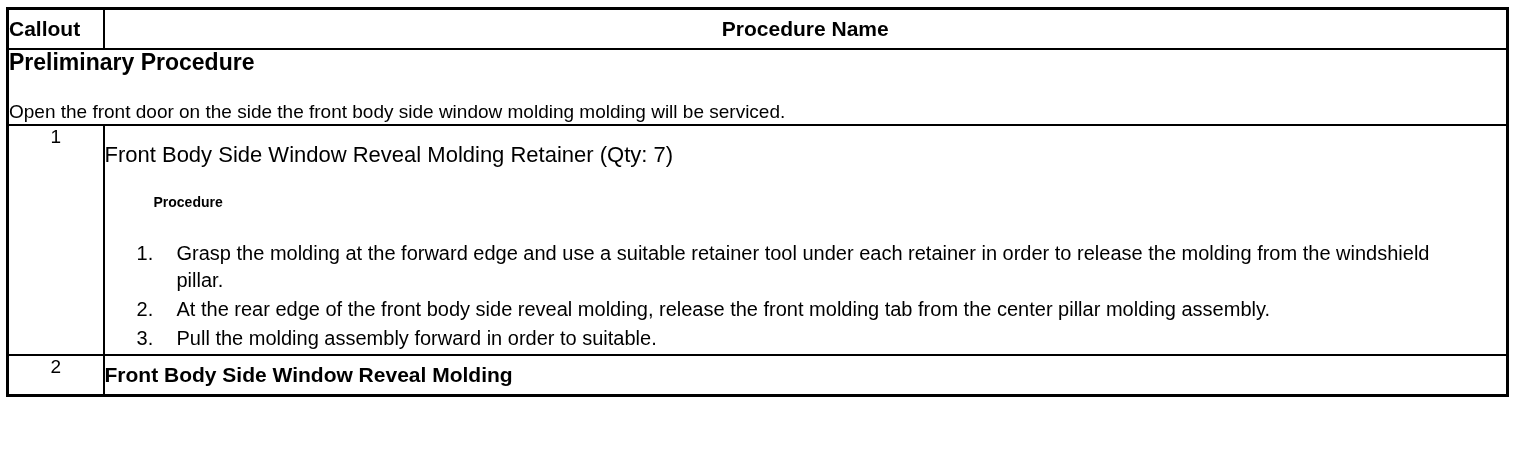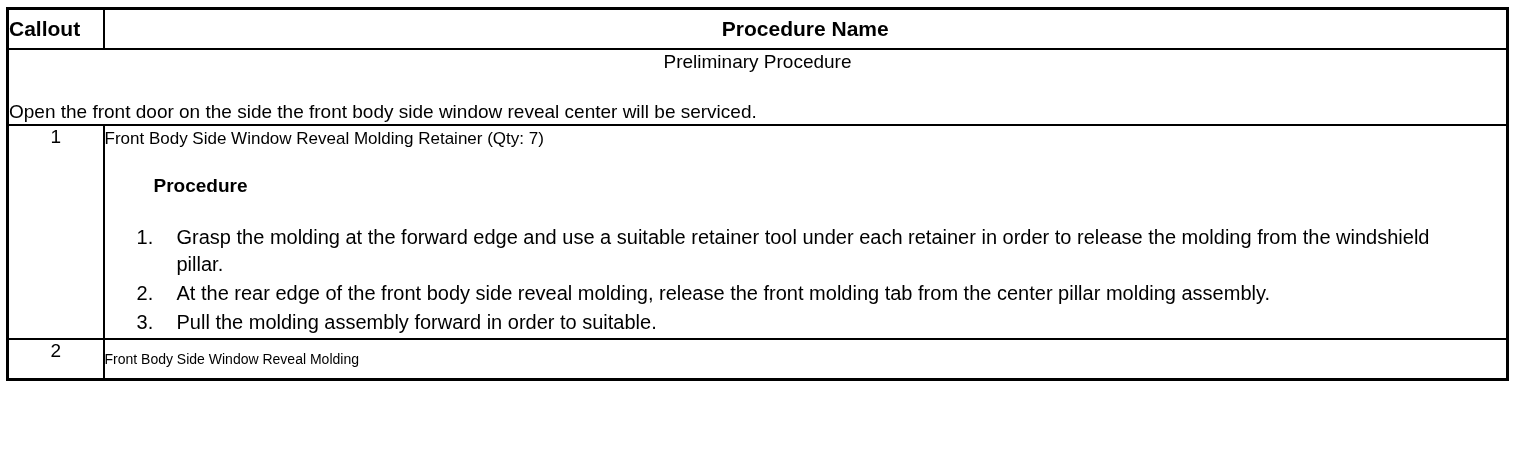--- a/index.html
+++ b/index.html
@@ -56,50 +56,49 @@
     font-weight: bold;
     line-height: 38px;
     text-align: center;
   }
 
   
   .prelim-cell {
     padding: 8px 6px 10px 6px;
   }
   .prelim-title {
-    font-size: 19px;
-    font-weight: normal;
+    font-size: 23px;
+    font-weight: bold;
     line-height: 24px;
     margin: 0 0 26px 0;
-    text-align: center;
   }
   .prelim-text {
     font-size: 19px;
     line-height: 24px;
     margin: 0;
   }
 
   
   .callout-num {
     font-size: 19px;
     text-align: center;
     vertical-align: middle;
   }
 
   
   .step-cell {
     padding: 8px 10px 10px 7px;
   }
   .component-title {
-    font-size: 17px;
+    font-size: 22px;
     line-height: 26px;
-    margin: 0 0 22px 0;
+    margin: 16px 0 22px 0;
   }
   .procedure-heading {
-    font-size: 19px;
+    font-size: 14px;
     font-weight: bold;
     line-height: 24px;
     margin: 0 0 26px 0;
     padding-left: 49px;
   }
   ol.procedure-list {
     margin: 0;
     padding: 0 0 0 32px;
     list-style: none;
     counter-reset: stepnum;
@@ -118,24 +117,25 @@
     position: absolute;
     left: 0;
     top: 0;
     width: 30px;
     text-align: left;
     font-size: 20px;
   }
 
   
   .simple-name {
-    font-size: 14px;
+    font-size: 21px;
     line-height: 38px;
     padding-left: 7px;
     height: 38px;
+    font-weight: bold;
   }
   .callout-num-simple {
     font-size: 19px;
     text-align: center;
     vertical-align: middle;
     height: 38px;
   }
 </style>
 </head>
 <body>
@@ -151,21 +151,21 @@
     <tbody>
 
       <tr class="header-row">
         <td class="hdr-callout">Callout</td>
         <td class="hdr-name">Procedure Name</td>
       </tr>
 
       <tr>
         <td class="prelim-cell" colspan="2">
           <div class="prelim-title">Preliminary Procedure</div>
-          <div class="prelim-text">Open the front door on the side the front body side window reveal center will be serviced.</div>
+          <div class="prelim-text">Open the front door on the side the front body side window molding molding will be serviced.</div>
         </td>
       </tr>
 
       <tr>
         <td class="callout-num">1</td>
         <td class="step-cell">
           <div class="component-title">Front Body Side Window Reveal Molding Retainer (Qty: 7)</div>
           <div class="procedure-heading">Procedure</div>
           <ol class="procedure-list">
             <li>Grasp the molding at the forward edge and use a suitable retainer tool under each retainer in order to release the molding from the windshield pillar.</li>

